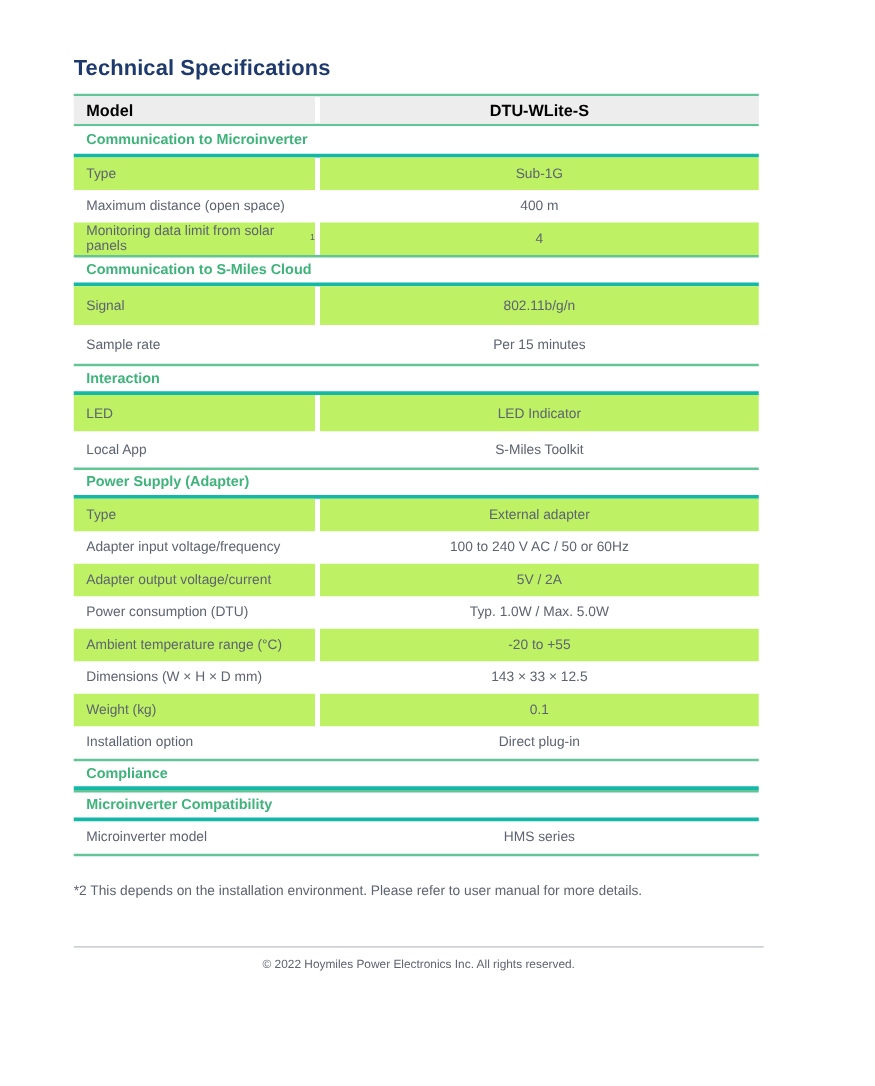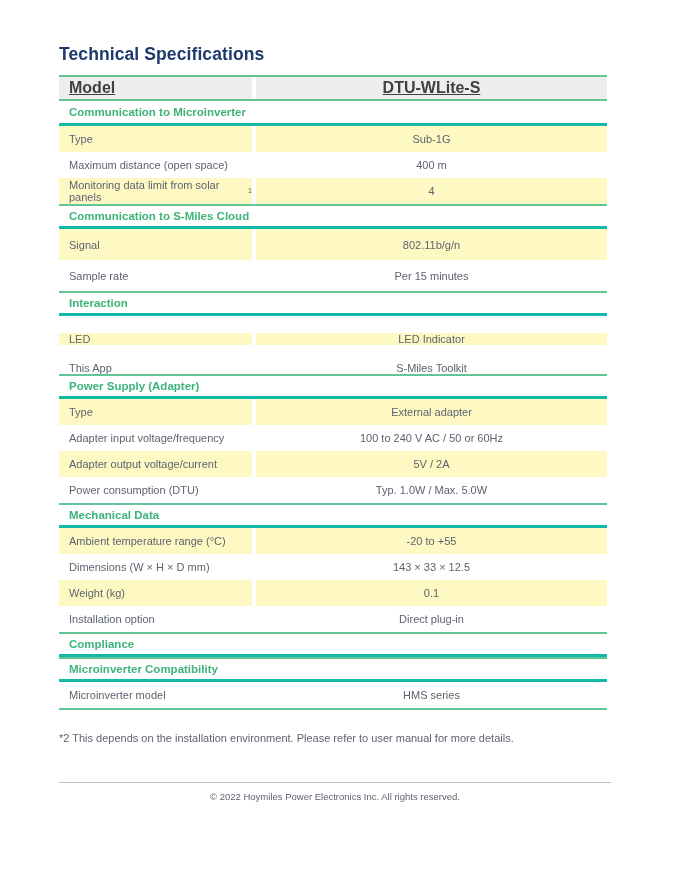--- a/index.html
+++ b/index.html
@@ -13,30 +13,30 @@
     font-size: 17.5px;
     font-weight: bold;
     color: #1e3a6c;
     letter-spacing: 0.1px;
   }
 
   .spec-table { margin-top: 10px; width: 548px; border-bottom: 2px solid #63c496; }
 
   .row { display: flex; min-height: 26px; }
   .row.tall { min-height: 31px; justify-content: flex-end; }
-  .row.med  { min-height: 29px; align-items: flex-end; }
+  .row.med  { min-height: 29px; }
 
   .cell { display: flex; align-items: center; font-size: 11px; color: #5d6370; }
   .cell.label { width: 193px; padding-left: 10px; margin-right: 4px; }
   .cell.value { flex: 1; justify-content: center; text-align: center; }
 
-  .row.gray .cell { background: #fef9c3; }
+  .row.gray .cell { background: #bef264; }
 
   .model-row { display: flex; min-height: 26px; border-top: 2px solid #63c496; border-bottom: 2px solid #63c496; }
-  .model-row .cell { background: #ededee; font-weight: bold; font-size: 16px; color: #404040; text-decoration: underline; }
+  .model-row .cell { background: #ededee; font-weight: bold; font-size: 13px; color: #000000; }
 
   .section-row {
     display: flex; align-items: center;
     min-height: 25px;
     padding-left: 10px;
     font-size: 11.5px; font-weight: bold; color: #3eb37a;
     border-bottom: 3px solid #14b8a6;
     background: #ffffff;
   }
   .section-row.bt { border-top: 2px solid #63c496; text-align: center; }
@@ -88,21 +88,21 @@
       <div class="cell label">Sample rate</div>
       <div class="cell value">Per 15 minutes</div>
     </div>
 
     <div class="section-row bt">Interaction</div>
     <div class="row gray med">
       <div class="cell label">LED</div>
       <div class="cell value">LED Indicator</div>
     </div>
     <div class="row med">
-      <div class="cell label">This App</div>
+      <div class="cell label">Local App</div>
       <div class="cell value">S-Miles Toolkit</div>
     </div>
 
     <div class="section-row bt">Power Supply  (Adapter)</div>
     <div class="row gray">
       <div class="cell label">Type</div>
       <div class="cell value">External adapter</div>
     </div>
     <div class="row">
       <div class="cell label">Adapter input voltage/frequency</div>
@@ -110,21 +110,20 @@
     </div>
     <div class="row gray">
       <div class="cell label">Adapter output voltage/current</div>
       <div class="cell value">5V / 2A</div>
     </div>
     <div class="row">
       <div class="cell label">Power consumption (DTU)</div>
       <div class="cell value">Typ. 1.0W / Max. 5.0W</div>
     </div>
 
-    <div class="section-row bt">Mechanical Data</div>
     <div class="row gray">
       <div class="cell label">Ambient temperature range (°C)</div>
       <div class="cell value">-20 to +55</div>
     </div>
     <div class="row">
       <div class="cell label">Dimensions (W × H × D mm)</div>
       <div class="cell value">143 × 33 × 12.5</div>
     </div>
     <div class="row gray">
       <div class="cell label">Weight (kg)</div>

